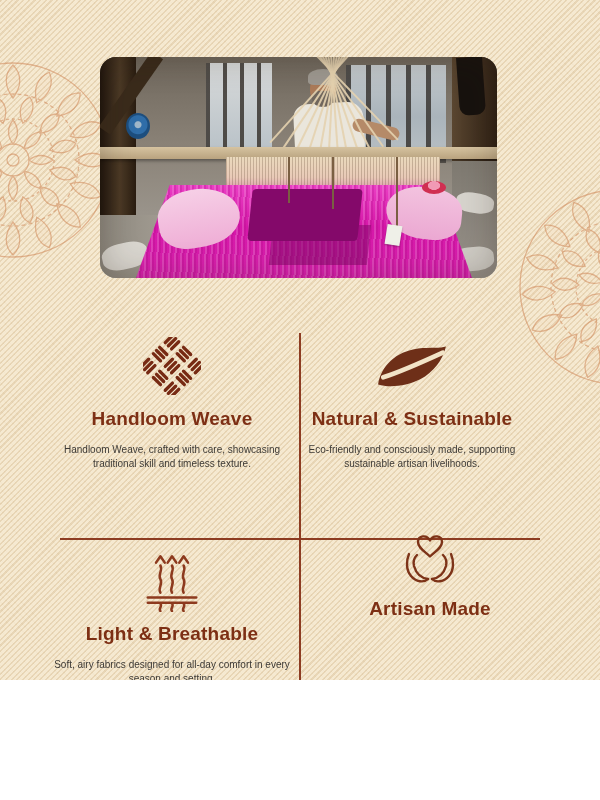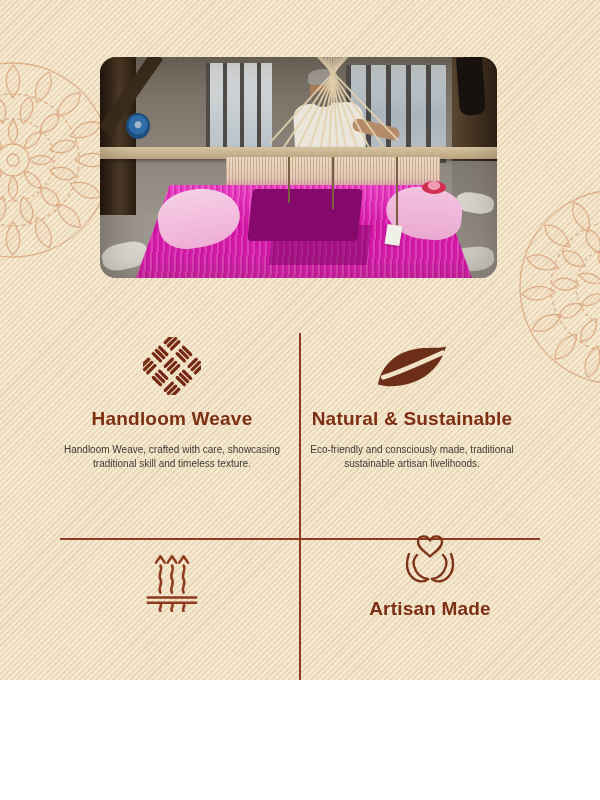--- a/index.html
+++ b/index.html
@@ -207,39 +207,41 @@
   </div>
 
   <div class="feature f2">
     <div class="icon-box">
       <svg width="74" height="46" viewBox="0 0 72 44">
         <path fill="#6e2f18" d="M3,40 C6,22 20,8 42,5 C54,3.5 64,5 69,3 C66,16 57,28 44,35 C31,41.5 14,43.5 3,40 Z"></path>
         <path fill="none" stroke="#f2e3c7" stroke-width="4.5" stroke-linecap="round" d="M8,33 C24,28 42,20 66,9"></path>
       </svg>
     </div>
     <h3>Natural &amp; Sustainable</h3>
-    <p>Eco-friendly and consciously made, traditional sustainable artisan livelihoods.</p>
+    <p>Eco-friendly and consciously made, supporting sustainable artisan livelihoods.</p>
   </div>
 
   <div class="feature f3">
     <div class="icon-box">
       <svg width="60" height="62" viewBox="0 0 60 64" fill="none" stroke="#8d3a1e" stroke-width="2.6" stroke-linecap="round" stroke-linejoin="round">
         <path d="M18,44 c-3,-5 3,-9 0,-14 c-3,-5 3,-9 0,-14"></path>
         <path d="M13.5,13 L18,6.5 L22.5,13"></path>
         <path d="M30,44 c-3,-5 3,-9 0,-14 c-3,-5 3,-9 0,-14"></path>
         <path d="M25.5,13 L30,6.5 L34.5,13"></path>
         <path d="M42,44 c-3,-5 3,-9 0,-14 c-3,-5 3,-9 0,-14"></path>
         <path d="M37.5,13 L42,6.5 L46.5,13"></path>
         <path d="M5,49 H55"></path>
         <path d="M5,54.5 H55"></path>
         <path d="M18,63 c-2.5,-2.5 2.5,-4.5 0,-8"></path>
         <path d="M30,63 c-2.5,-2.5 2.5,-4.5 0,-8"></path>
         <path d="M42,63 c-2.5,-2.5 2.5,-4.5 0,-8"></path>
       </svg>
     </div>
+    <h3>Light &amp; Breathable</h3>
+    <p>Soft, airy fabrics designed for all-day comfort in every season and setting.</p>
   </div>
 
   <div class="feature f4">
     <div class="icon-box">
       <svg width="58" height="58" viewBox="0 0 58 56" fill="none" stroke="#7d3318" stroke-width="2.4" stroke-linecap="round" stroke-linejoin="round">
         <path d="M29,12.5 C26,6.5 17,7 17,14 C17,20 24,23.5 29,28.5 C34,23.5 41,20 41,14 C41,7 32,6.5 29,12.5 Z"></path>
         <path d="M8,26 C5,33 5,42 10,48 C15,54 23,55 27,51"></path>
         <path d="M27,51 C20,50 15,45 13,38 C12,34 13,30 16,27"></path>
         <path d="M50,26 C53,33 53,42 48,48 C43,54 35,55 31,51"></path>
         <path d="M31,51 C38,50 43,45 45,38 C46,34 45,30 42,27"></path>

